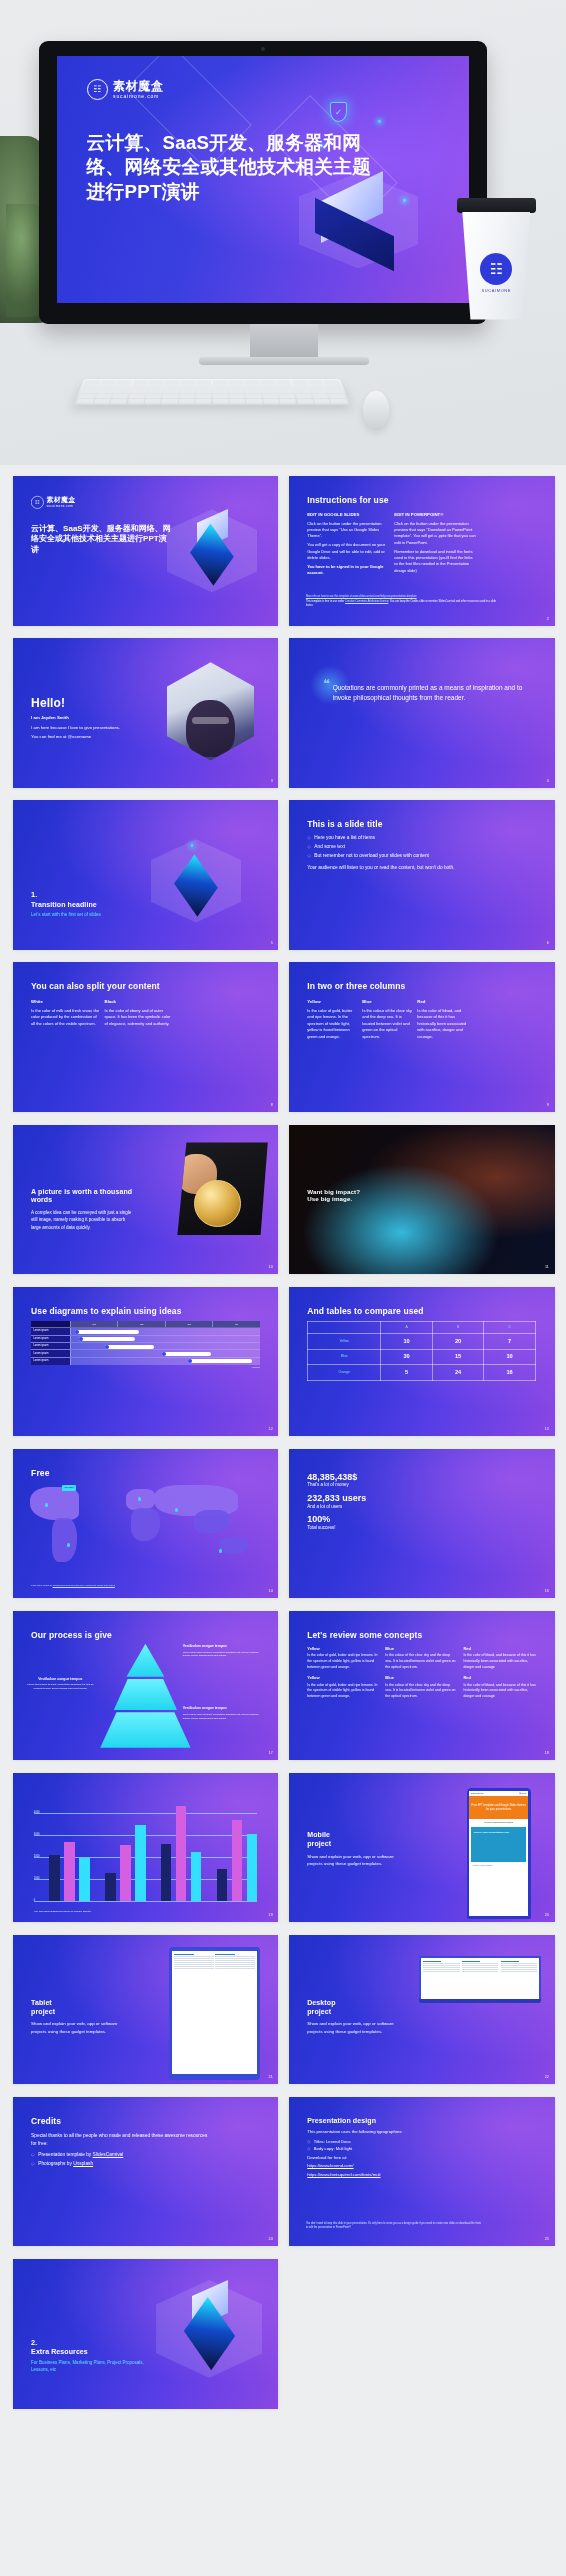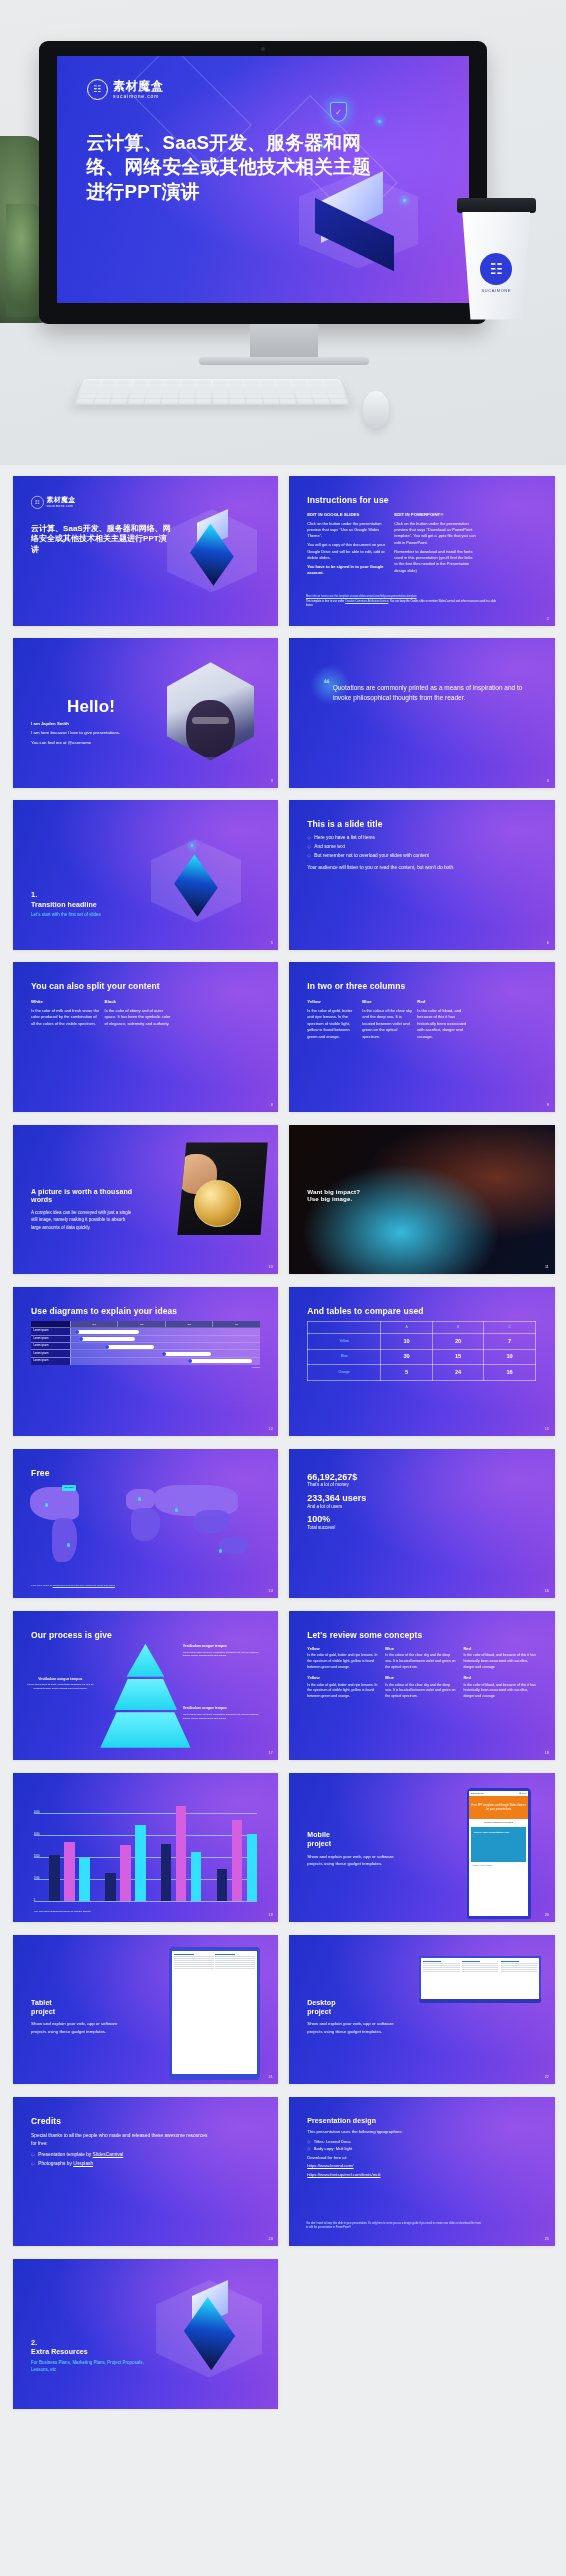--- a/index.html
+++ b/index.html
@@ -137,21 +137,21 @@
     color:#fff;
     font-size:4.1px;
     line-height:1.55;
   }
   .slide.dark{
     background: linear-gradient(115deg,#1a1209 0%,#120d12 35%,#0c1330 70%,#121a3a 100%);
   }
   .s-pad{ position:absolute; inset:0; padding: 7.5% 7%; }
   .s-title{ font-size:8.5px; font-weight:700; letter-spacing:0.1px; line-height:1.15; }
   .s-title.sm{ font-size:7px; }
-  .s-title.xl{ font-size:17px;margin-left:36px; }
+  .s-title.xl{ font-size:12px; }
   .s-title.huge{ font-size:19px; font-weight:700; letter-spacing:-0.3px; }
   .s-sub{ font-size:4.5px; margin-top:2.8px; }
   .s-sub.cy{ color:#5ce1ff; }
   .s-num{ position:absolute; right:5.7px; bottom:3.4px; font-size:3.7px; opacity:.9; }
   .s-foot{ position:absolute; left:6.5%; bottom:9%; font-size:2.6px; line-height:1.5; }
   .lnk{ text-decoration:underline; color:#bfe4ff; }
   .cols{ display:flex; gap:5.1px; margin-top:5.1px; }
   .cols .col{ flex:1; }
   .col h4{ font-size:4.3px; font-weight:700; margin-bottom:2.3px; }
   .col p{ font-size:4px; line-height:1.6; }
@@ -573,21 +573,21 @@
     <div class="bigimg"></div>
     <div class="s-pad" style="padding-top:24%;">
       <div class="s-title sm" style="font-size:6.2px;">Want big impact?</div>
       <div class="s-title sm" style="font-size:6.2px;">Use big image.</div>
     </div>
     <div class="s-num">11</div>
   </div>
 
   <div class="slide">
     <div class="s-pad">
-      <div class="s-title">Use diagrams to explain your ideas</div>
+      <div class="s-title">Use diagrams to explain using ideas</div>
       <div class="gantt">
         <div class="row hdr">
           <div class="lab"></div>
           <div class="track" style="text-align:center;font-size:2.4px;padding-top:1.7px">Q1</div>
           <div class="track" style="text-align:center;font-size:2.4px;padding-top:1.7px">Q2</div>
           <div class="track" style="text-align:center;font-size:2.4px;padding-top:1.7px">Q3</div>
           <div class="track" style="text-align:center;font-size:2.4px;padding-top:1.7px">Q4</div>
         </div>
         <div class="row">
           <div class="lab">Lorem ipsum</div>
@@ -692,25 +692,25 @@
     <div class="footnote">
       <span>Find more maps at </span><span class="lnk">slidescarnival.com/extra-free-resources-icons-and-maps</span>
     </div>
     <div class="s-num">14</div>
   </div>
 
 
   <div class="slide">
     <div class="s-pad" style="padding-top:9%;">
       <div class="statblock">
-        <div class="n">66,192,267$</div>
+        <div class="n">48,385,438$</div>
         <div class="d">That's a lot of money</div>
       </div>
       <div class="statblock">
-        <div class="n">233,364 users</div>
+        <div class="n">232,833 users</div>
         <div class="d">And a lot of users</div>
       </div>
       <div class="statblock">
         <div class="n">100%</div>
         <div class="d">Total success!</div>
       </div>
     </div>
     <div class="s-num">16</div>
   </div>
 

